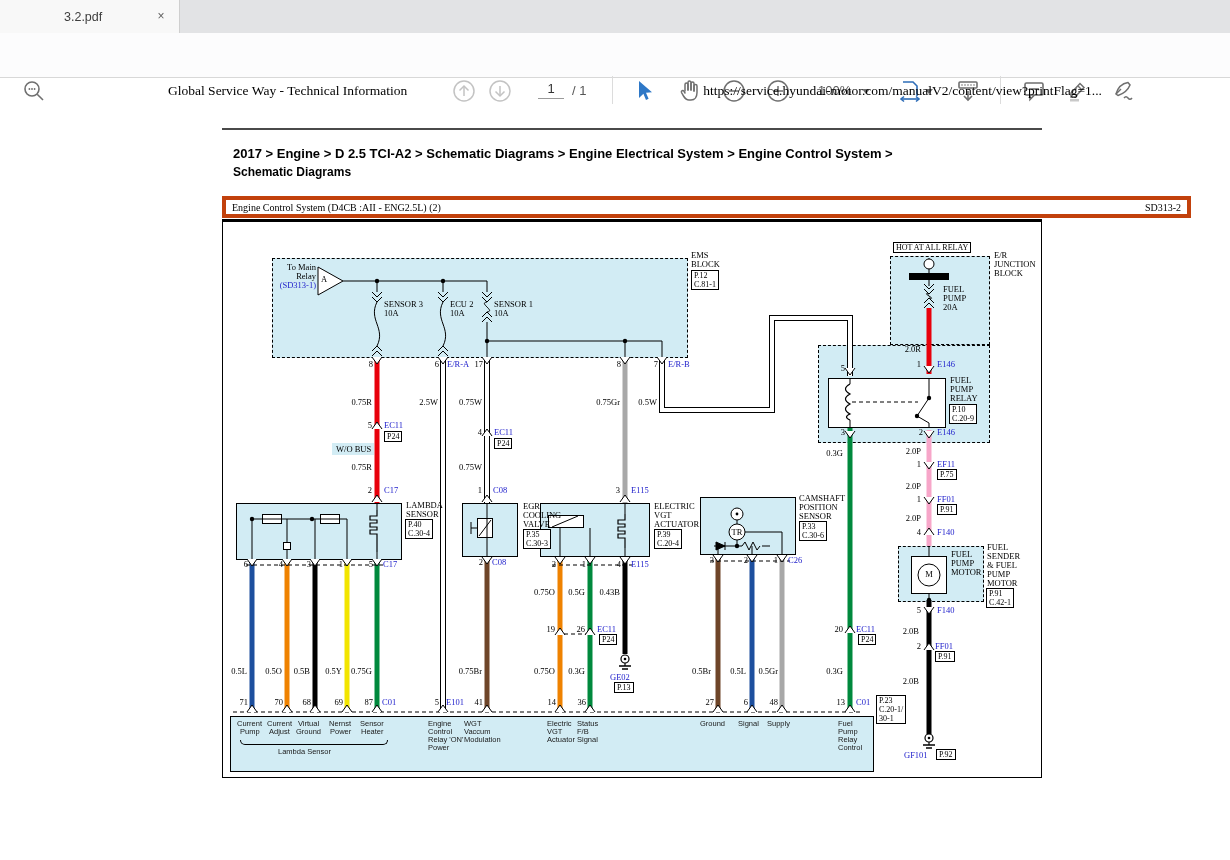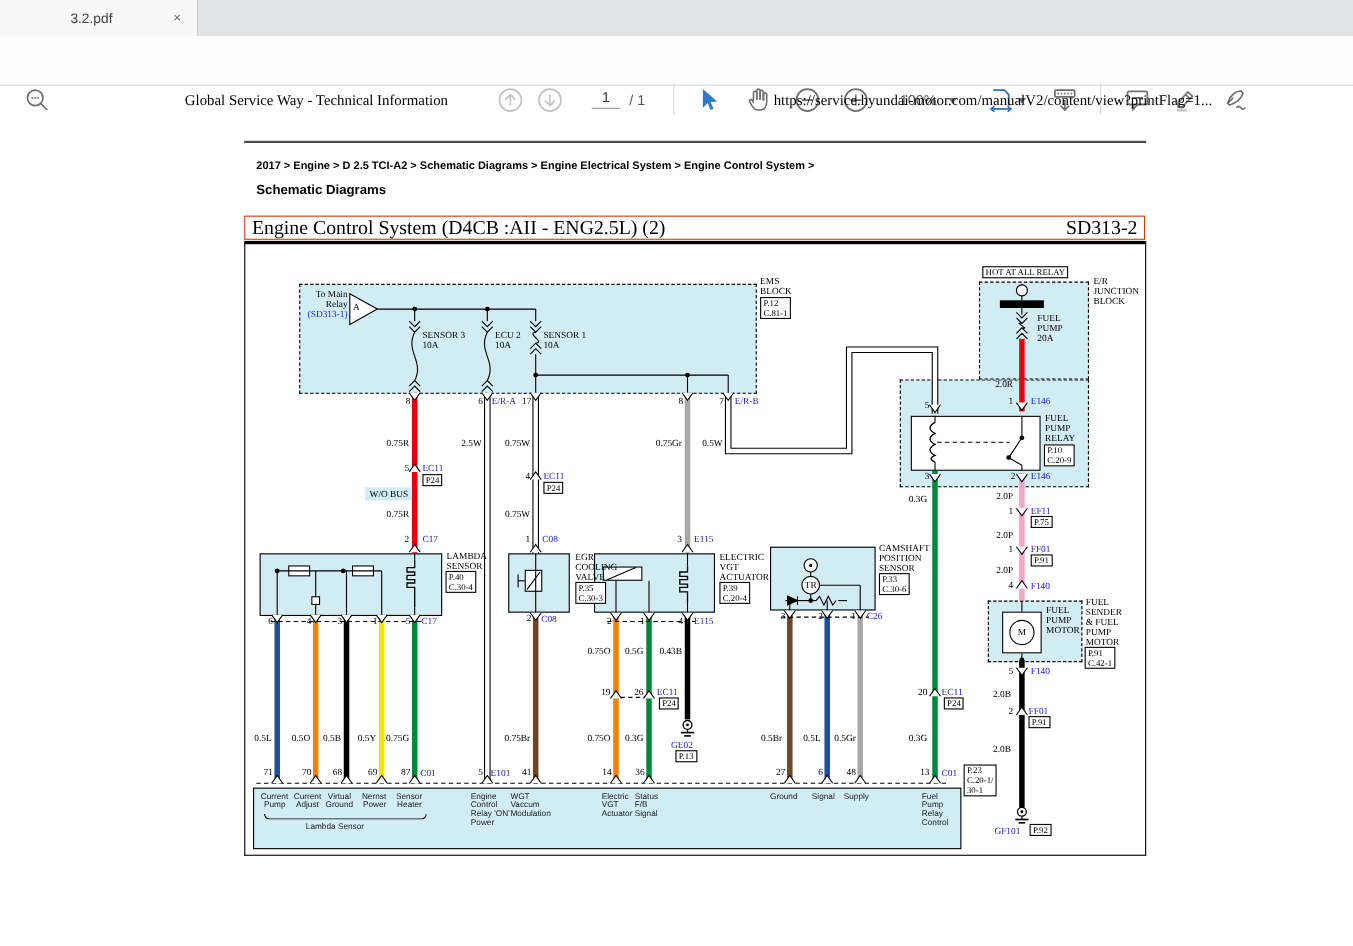--- a/index.html
+++ b/index.html
@@ -20,24 +20,24 @@
     color:#333; border-bottom:1px solid #9a9a9a; height:18px; }
   #page-total { position:absolute; left:572px; top:50px; font-size:13px; color:#555; }
   #zoom-level { position:absolute; left:818px; top:50px; font-size:13px; color:#555; }
   .caret { position:absolute; width:0; height:0; border-left:4px solid transparent;
     border-right:4px solid transparent; border-top:5px solid #707070; }
   
   .serif { font-family:"Liberation Serif", serif; }
   #hdr-left { position:absolute; left:168px; top:83px; font-size:13.5px; color:#000; }
   #hdr-right { position:absolute; right:128px; top:83px; font-size:13.5px; color:#000; }
   #rule { position:absolute; left:222px; top:128px; width:820px; height:2px; background:#4a4a4a; }
-  #crumb1 { position:absolute; left:233px; top:146px; font-size:10px; font-weight:bold; color:#000; }
+  #crumb1 { position:absolute; left:233px; top:146px; font-size:13px; font-weight:bold; color:#000; }
   #crumb2 { position:absolute; left:233px; top:165px; font-size:12px; font-weight:bold; color:#000; }
-  #titlebox { position:absolute; left:222px; top:196px; width:819px; height:22px; border:1px solid #c2410c;
-    display:flex; align-items:center; justify-content:space-between; padding:0 6px; font-size:18px; }
+  #titlebox { position:absolute; left:222px; top:196px; width:969px; height:22px; border:4px solid #c2410c;
+    display:flex; align-items:center; justify-content:space-between; padding:0 6px; font-size:10px; }
   #thickbar { position:absolute; left:222px; top:219px; width:820px; height:3px; background:#000; }
   #frame { position:absolute; left:222px; top:221px; width:820px; height:557px;
     border-left:1px solid #000; border-right:1px solid #000; border-bottom:1px solid #000; }
   
   .dbox { position:absolute; z-index:1; }
   .dbox.f { background:#d2ecf4; }
   .dbox.d { border:1px dashed #000; }
   .dbox.s { border:1px solid #000; }
   .dbox.w { background:#fff; }
   .dbox.k { background:#000; }

